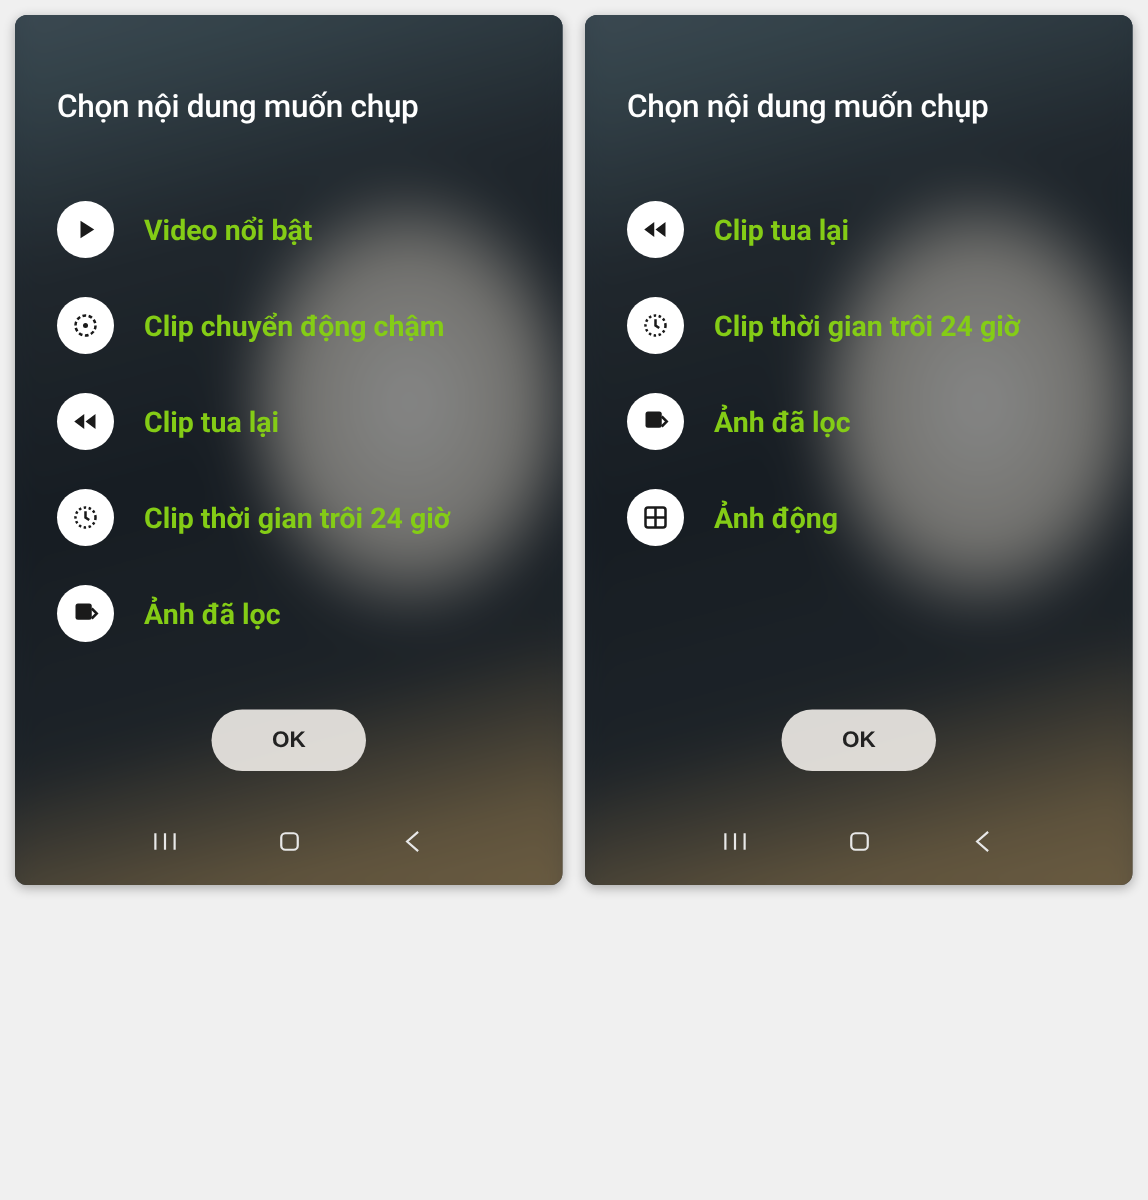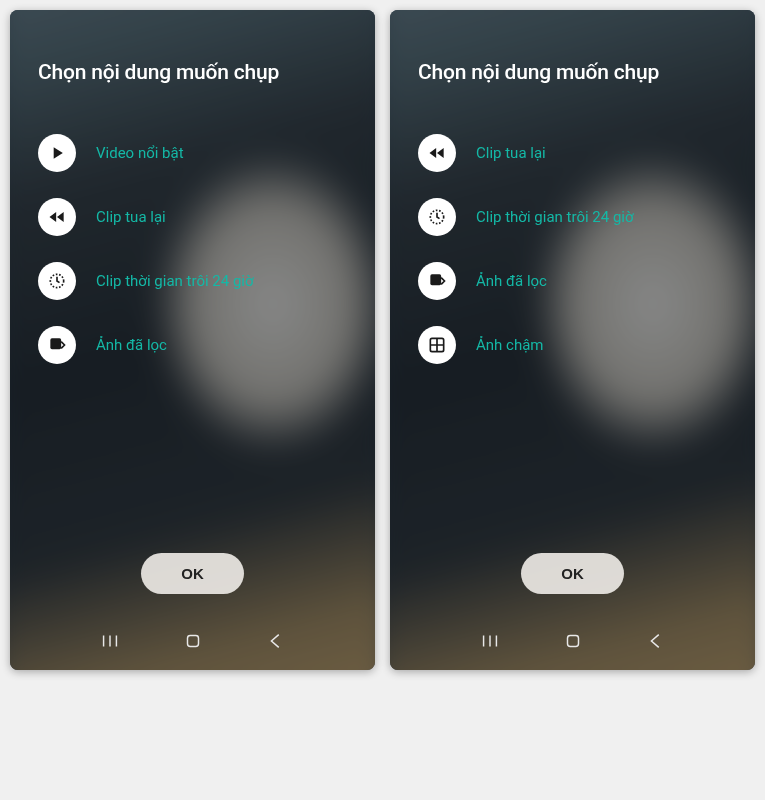--- a/index.html
+++ b/index.html
@@ -7,21 +7,21 @@
     width: 765px;
     height: 800px;
     background: #f0f0f0;
     display: flex;
     gap: 15px;
     padding: 10px;
     font-family: -apple-system, Roboto, "Segoe UI", sans-serif;
   }
   .phone {
     flex: 1;
-    height: 660px;
+    height: 580px;
     background: #233040;
     border-radius: 8px;
     position: relative;
     overflow: hidden;
     box-shadow: 0 2px 8px rgba(0,0,0,0.3);
   }
   .bg {
     position: absolute;
     inset: 0;
     background:
@@ -71,23 +71,23 @@
     align-items: center;
     justify-content: center;
     flex-shrink: 0;
   }
   .icon-circle svg {
     width: 20px;
     height: 20px;
     fill: #1a1a1a;
   }
   .item-label {
-    font-size: 15px;
-    font-weight: 400;
-    color: #14b8a6;
+    font-size: 19px;
+    font-weight: 700;
+    color: #84cc16;
   }
   .ok-wrap {
     display: flex;
     justify-content: center;
     padding: 18px 0 22px 0;
     align-items: flex-end;
   }
   .ok-btn {
     background: rgba(235,232,228,0.92);
     color: #222;
@@ -125,20 +125,29 @@
 
       <div class="item">
         <div class="icon-circle">
           <svg viewBox="0 0 24 24">
               <path d="M8 5v14l11-7z"></path>
             </svg>
         </div>
         <span class="item-label">Video nổi bật</span>
       </div>
 
+      <div class="item">
+        <div class="icon-circle">
+          <svg viewBox="0 0 24 24">
+              <circle cx="12" cy="12" r="8" fill="none" stroke="#1a1a1a" stroke-width="2" stroke-dasharray="3 2"></circle>
+              <circle cx="12" cy="12" r="2"></circle>
+            </svg>
+        </div>
+        <span class="item-label">Clip chuyển động chậm</span>
+      </div>
 
 
       <div class="item">
         <div class="icon-circle">
           <svg viewBox="0 0 24 24">
               <path d="M11 18V6l-8 6 8 6zm1-6l8 6V6l-8 6z"></path>
             </svg>
         </div>
         <span class="item-label">Clip tua lại</span>
       </div>
@@ -223,21 +232,21 @@
         <span class="item-label">Ảnh đã lọc</span>
       </div>
 
       <div class="item">
         <div class="icon-circle">
           <svg viewBox="0 0 24 24">
               <rect x="4" y="4" width="16" height="16" rx="2" fill="none" stroke="#1a1a1a" stroke-width="2"></rect>
               <path d="M12 4v16M4 12h16" stroke="#1a1a1a" stroke-width="2"></path>
             </svg>
         </div>
-        <span class="item-label">Ảnh chậm</span>
+        <span class="item-label">Ảnh động</span>
       </div>
 
 
 
     </div>
     <div class="ok-wrap">
       <button class="ok-btn">OK</button>
     </div>
     <div class="navbar">
       <div class="nav">

